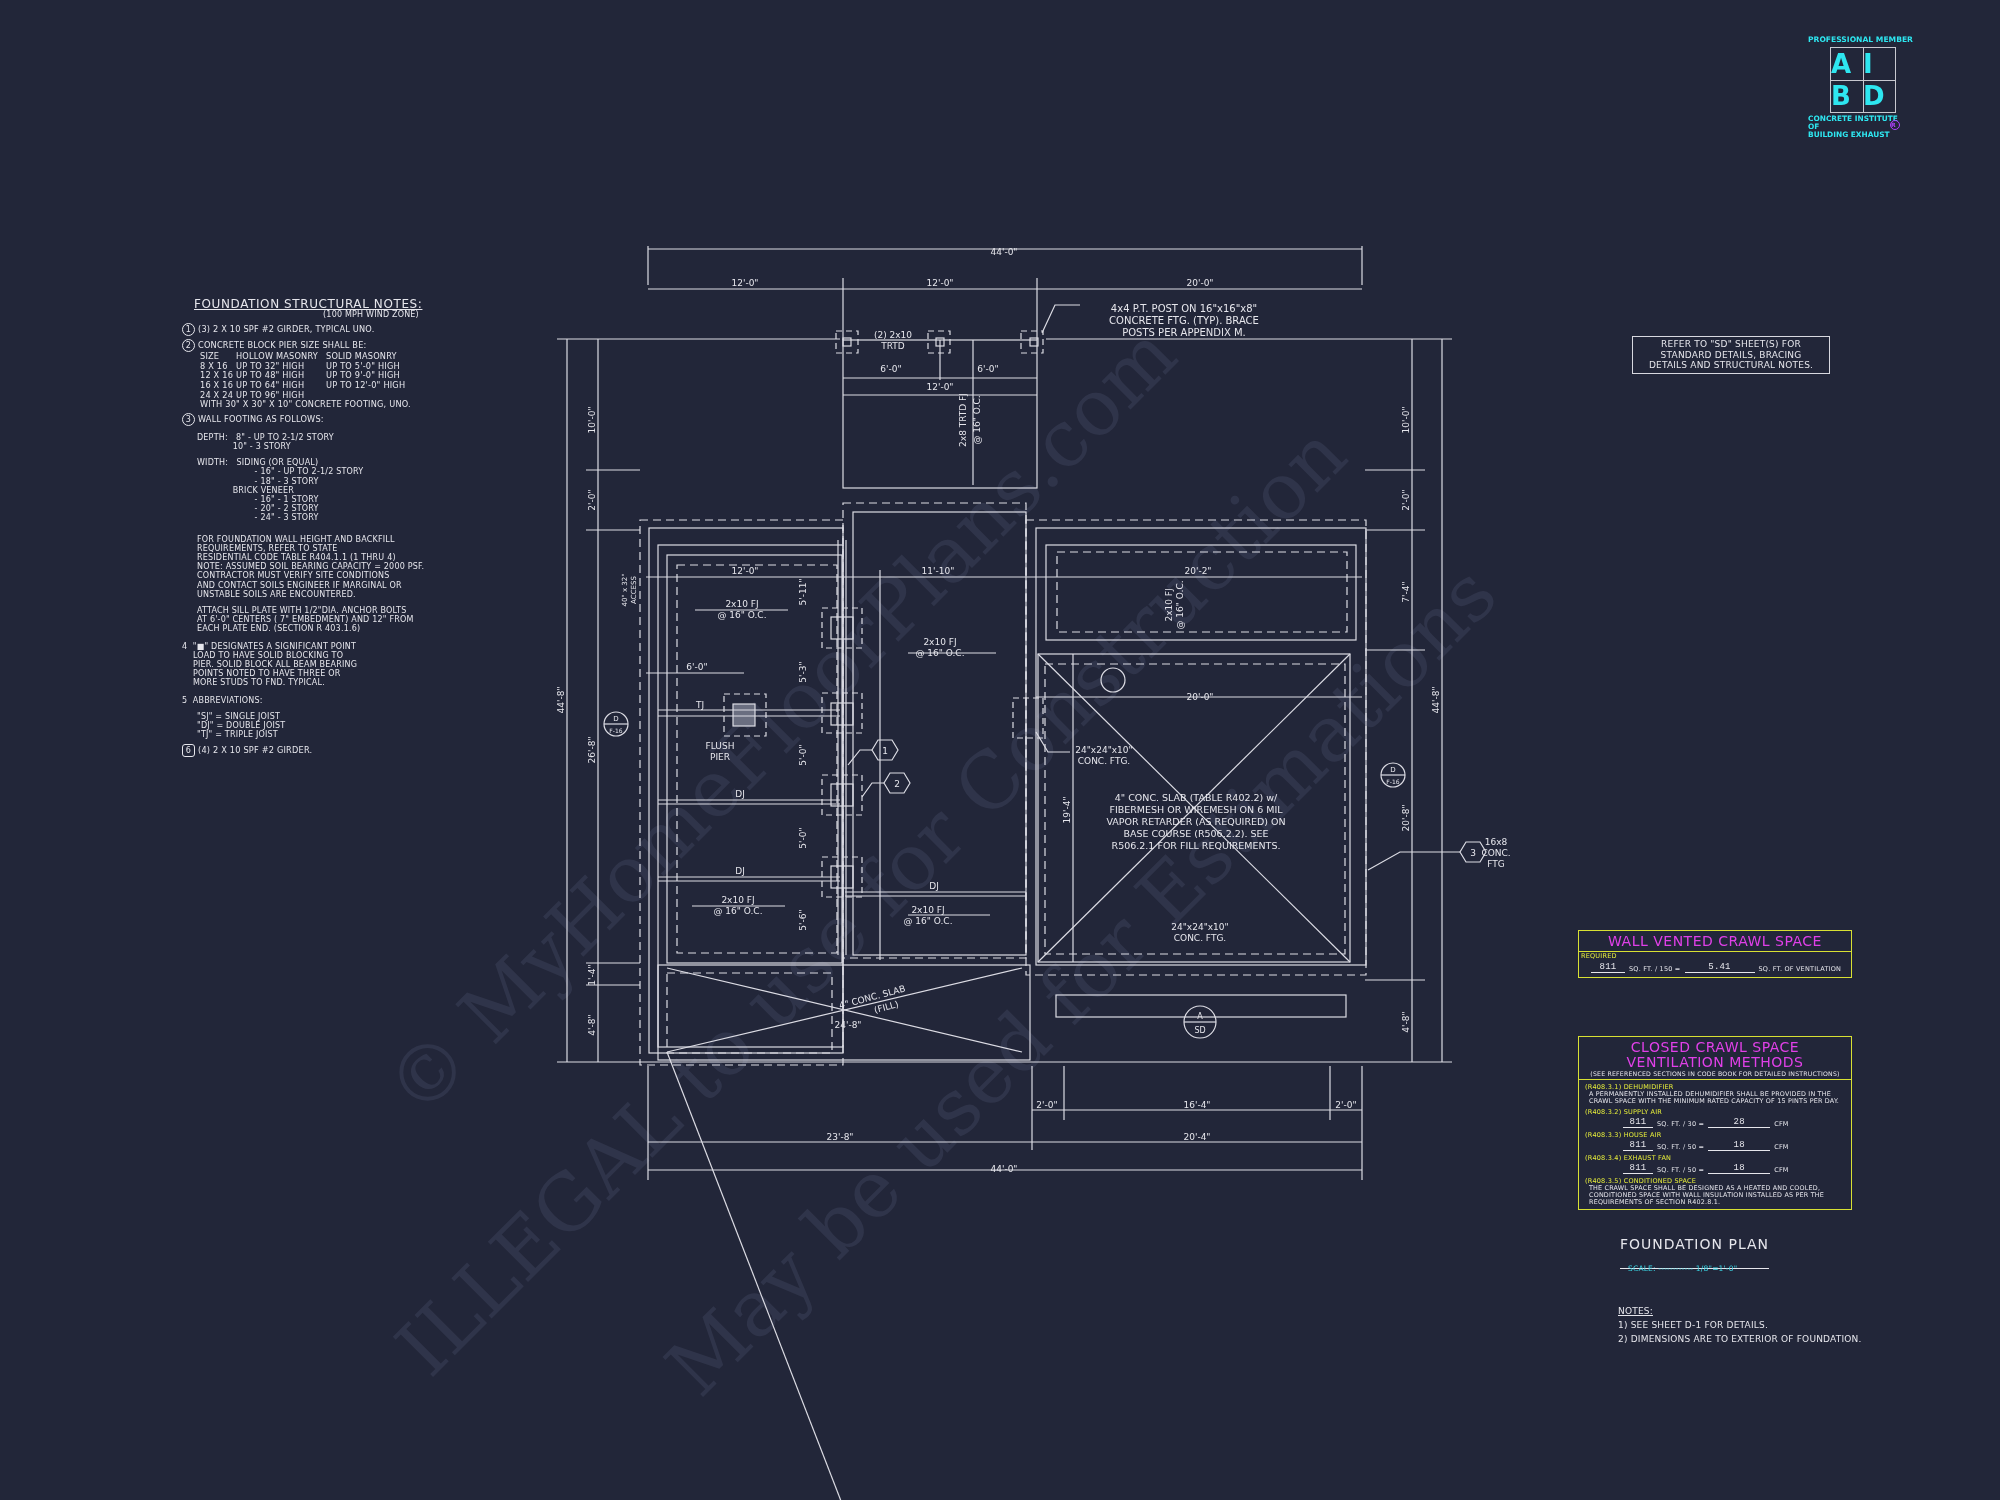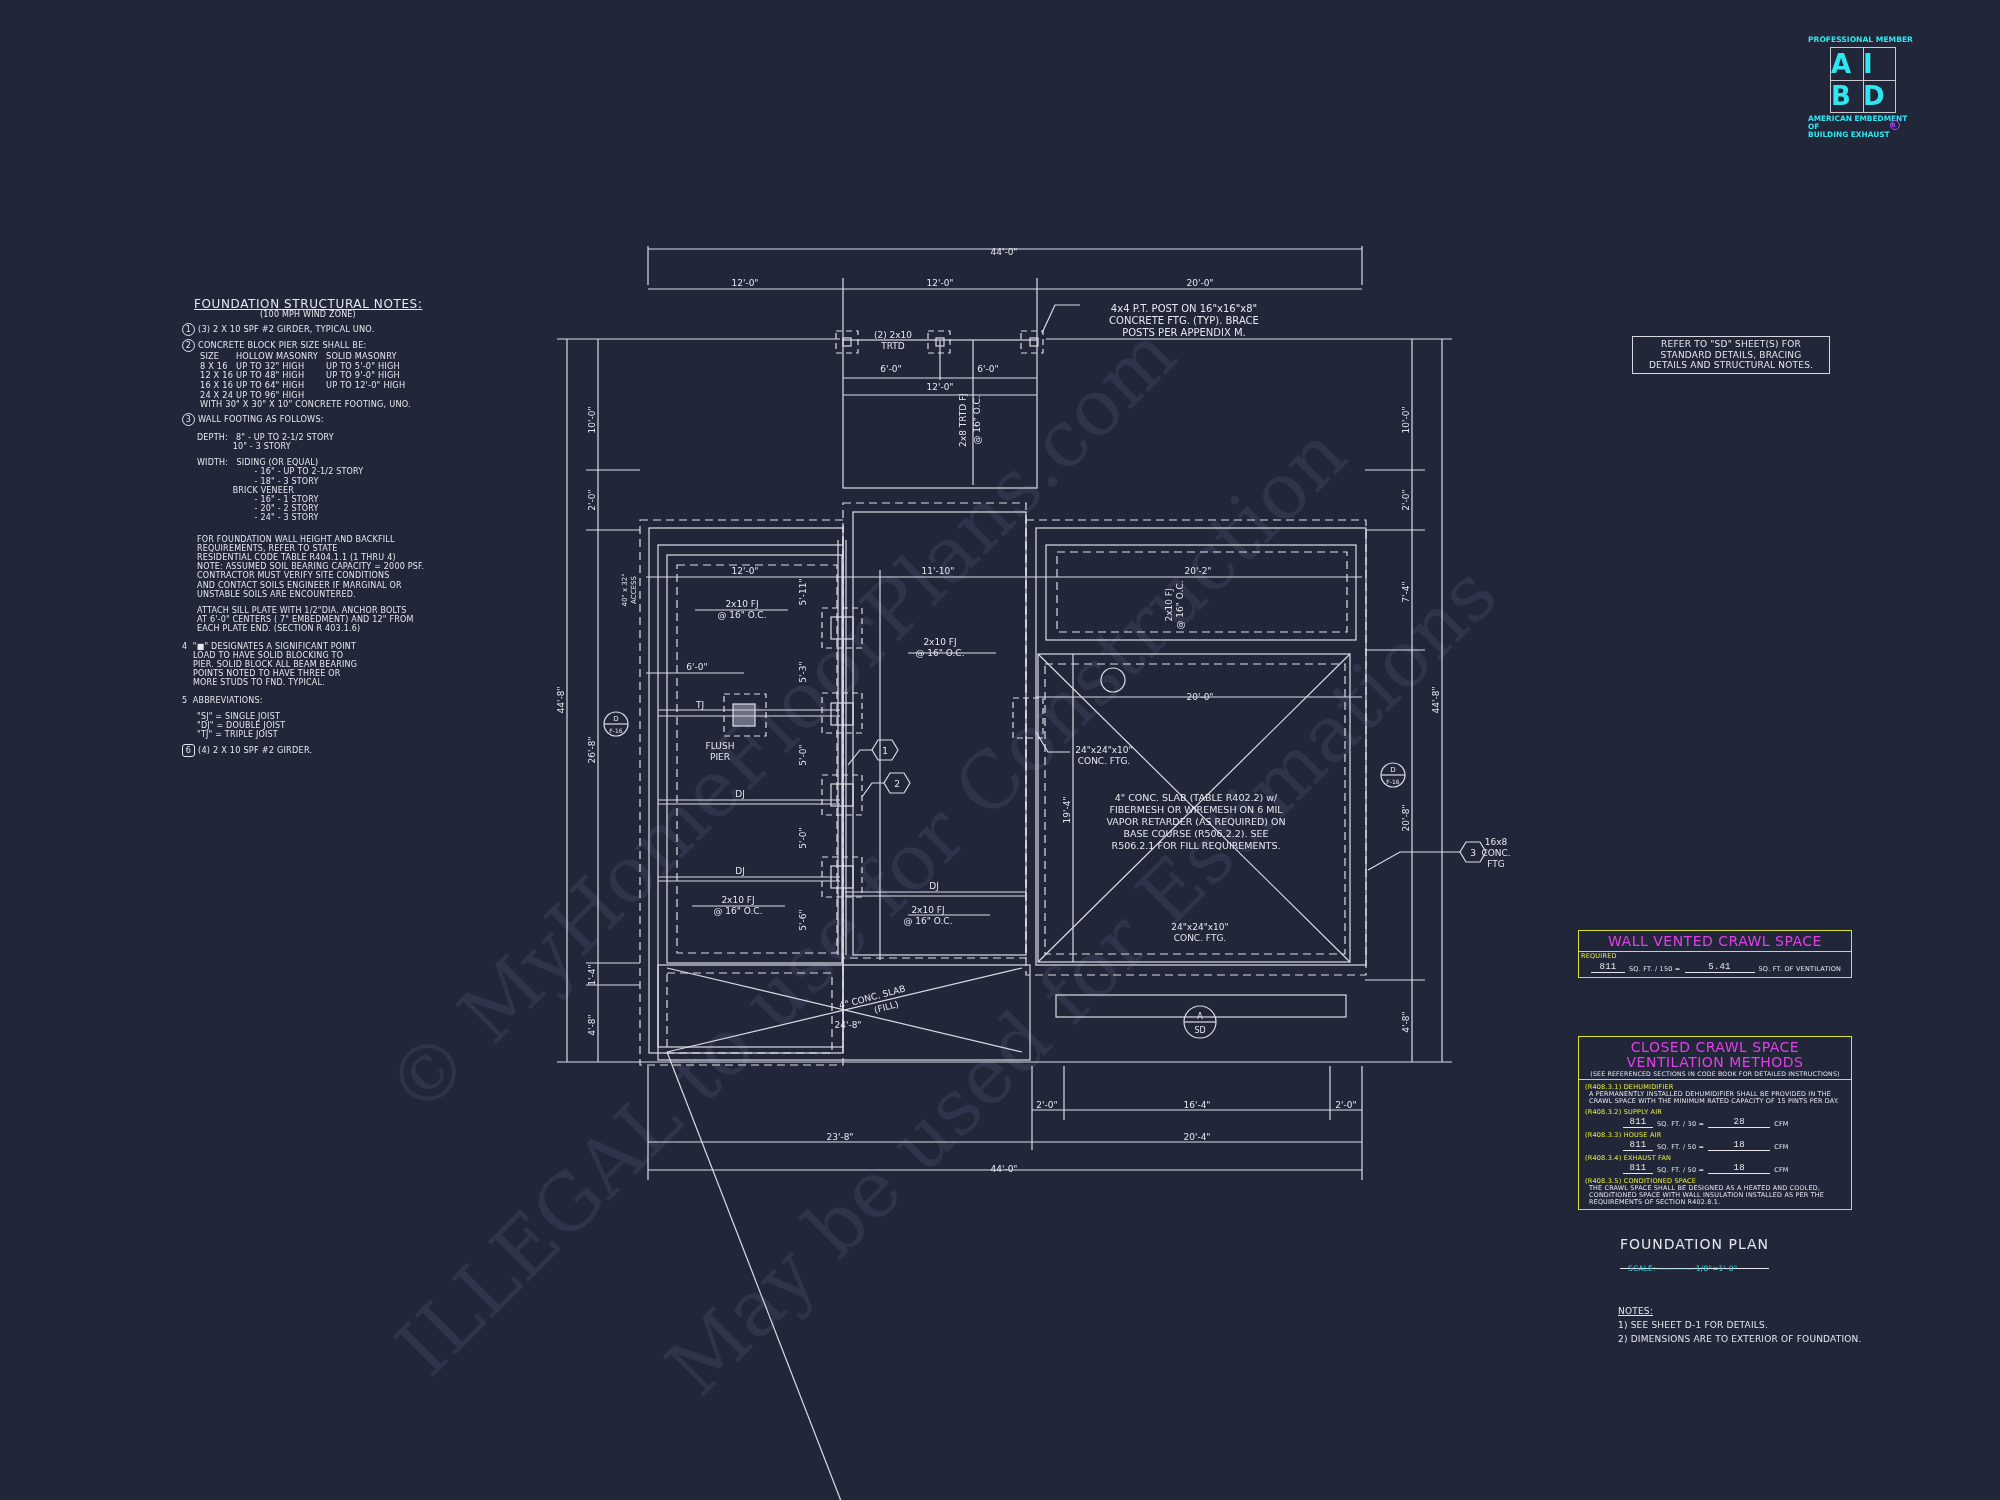--- a/index.html
+++ b/index.html
@@ -1,21 +1,21 @@
 <!DOCTYPE html>
 <html><head>
 <meta charset="utf-8">
 <style>
   html,body{margin:0;padding:0;}
   body{width:2000px;height:1500px;background:#222639;position:relative;overflow:hidden;font-family:"DejaVu Sans",sans-serif;color:#e8e8ee;}
   .abs{position:absolute;}
   .cad{font-family:"DejaVu Sans",sans-serif;text-transform:uppercase;color:#e6e6ec;letter-spacing:0.2px;margin-top:8px;}
   .notes{left:182px;top:292px;width:300px;font-size:8.2px;line-height:9.6px;}
   .notes .title{font-size:12px;text-decoration:underline;letter-spacing:0.6px;margin-left:12px;}
-  .notes .sub{font-size:8px;margin-left:78px;margin-bottom:4px;}
+  .notes .sub{font-size:8px;margin-left:78px;margin-bottom:4px;text-align:center;}
   .notes .item{margin-top:3px;}
   .notes .num{display:inline-block;width:11px;height:11px;border:1px solid #e6e6ec;border-radius:50%;text-align:center;line-height:11px;font-size:8px;margin-right:3px;}
   .notes .num.hex{border-radius:3px;}
   .notes .ind{margin-left:15px;}
   .notes .tbl{display:grid;grid-template-columns:36px 90px 90px;margin-left:18px;}
   .notes .para{margin-left:15px;margin-top:7px;}
   .notes pre{font-family:"DejaVu Sans",sans-serif;margin:0;white-space:pre;font-size:8px;line-height:9.2px;}
   .logo{left:1808px;top:36px;width:110px;text-align:left;color:#2ee6f0;font-weight:bold;}
   .logo .top{font-size:7.6px;line-height:8px;}
   .logo .box{margin:3px auto 2px;width:64px;height:64px;border:1.5px solid #c8c8d0;display:grid;grid-template-columns:1fr 1fr;grid-template-rows:1fr 1fr;position:relative;}
@@ -56,21 +56,21 @@
 
 <div class="abs logo">
   <div class="top">PROFESSIONAL MEMBER</div>
   <div class="box">
     <span>A</span>
     <span>I</span>
     <span>B</span>
     <span>D</span>
   </div>
   <div class="reg">R</div>
-  <div class="bot">AMERICAN EMBEDMENT</div>
+  <div class="bot">CONCRETE INSTITUTE</div>
   <div class="bot">OF</div>
   <div class="bot">BUILDING EXHAUST</div>
 </div>
 
 <div class="abs cad notes">
   <div class="title">FOUNDATION STRUCTURAL NOTES:</div>
   <div class="sub">(100 MPH WIND ZONE)</div>
   <div class="item"><span class="num">1</span><span>(3) 2 x 10 SPF #2 GIRDER, TYPICAL UNO.</span></div>
   <div class="item"><span class="num">2</span><span>CONCRETE BLOCK PIER SIZE SHALL BE:</span></div>
   <div class="tbl">

